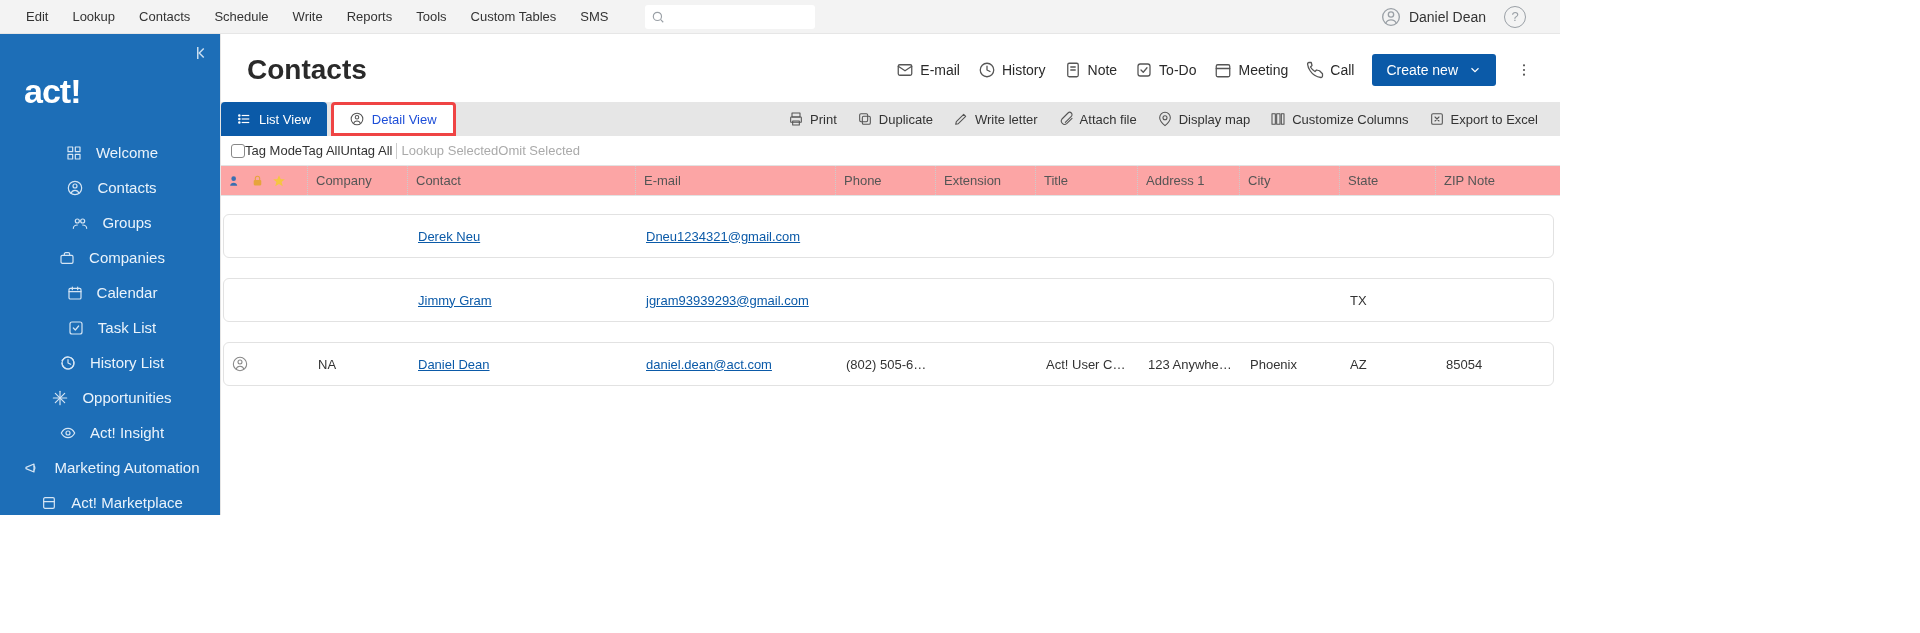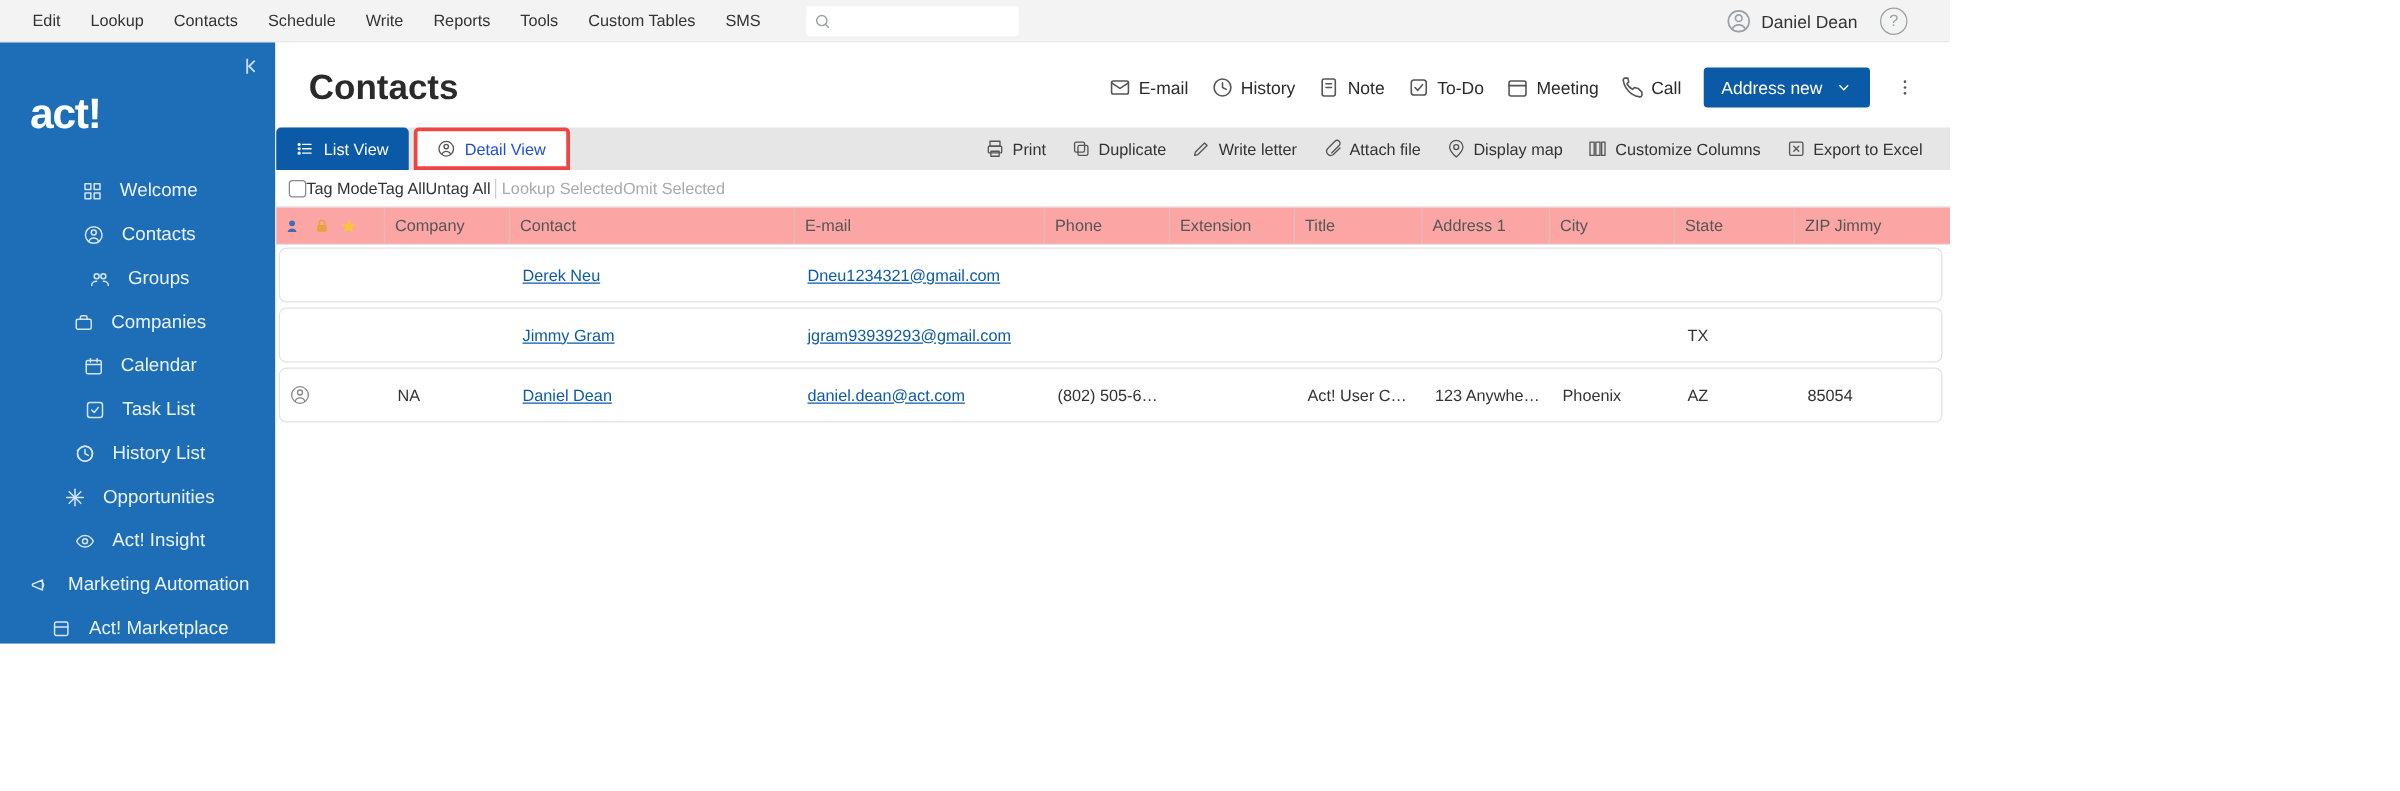--- a/index.html
+++ b/index.html
@@ -269,21 +269,21 @@
     display: flex; align-items: center; gap: 8px; padding-left: 6px;
   }
   
   .tbody { display: flex; flex-direction: column; }
   .trow {
     display: flex;
     align-items: center;
     height: 44px;
     border: 1px solid #e2e2e2;
     border-radius: 6px;
-    margin: 2px 6px 2px 2px;
+    margin: 18px 6px 2px 2px;
     font-size: 13px;
     color: #333;
   }
   .tcell {
     padding: 0 8px;
     flex-shrink: 0;
     overflow: hidden;
     white-space: nowrap;
     text-overflow: ellipsis;
   }
@@ -487,21 +487,21 @@
             </svg>
             <span>Meeting</span>
           </div>
           <div class="page-action">
             <svg width="18" height="18" viewBox="0 0 24 24" fill="none" stroke="currentColor" stroke-width="1.7" stroke-linecap="round" stroke-linejoin="round">
               <path d="M22 17v3a2 2 0 01-2.2 2 19 19 0 01-8.3-3 19 19 0 01-6-6A19 19 0 012.1 4.2 2 2 0 014 2h3l1 4-2 2a16 16 0 006 6l2-2 4 1z"></path>
             </svg>
             <span>Call</span>
           </div>
           <button class="create-btn">
-            <span>Address new</span>
+            <span>Create new</span>
             <svg width="14" height="14" viewBox="0 0 24 24" fill="none" stroke="currentColor" stroke-width="2">
               <polyline points="6 9 12 15 18 9"></polyline>
             </svg>
           </button>
           <div class="kebab">
             <svg width="16" height="16" viewBox="0 0 24 24" fill="currentColor">
               <circle cx="12" cy="5" r="1.6"></circle>
               <circle cx="12" cy="12" r="1.6"></circle>
               <circle cx="12" cy="19" r="1.6"></circle>
             </svg>
@@ -609,21 +609,21 @@
       </div>
       <div class="th col-company">Company</div>
       <div class="th col-contact">Contact</div>
       <div class="th col-email">E-mail</div>
       <div class="th col-phone">Phone</div>
       <div class="th col-ext">Extension</div>
       <div class="th col-title">Title</div>
       <div class="th col-addr">Address 1</div>
       <div class="th col-city">City</div>
       <div class="th col-state">State</div>
-      <div class="th col-zip">ZIP Jimmy</div>
+      <div class="th col-zip">ZIP Note</div>
     </div>
 
     <div class="tbody" id="tbody">
         <div class="trow">
           <div class="row-icons"></div>
           <div class="tcell col-company"></div>
           <div class="tcell col-contact link">Derek Neu</div>
           <div class="tcell col-email link">Dneu1234321@gmail.com</div>
           <div class="tcell col-phone"></div>
           <div class="tcell col-ext"></div>

